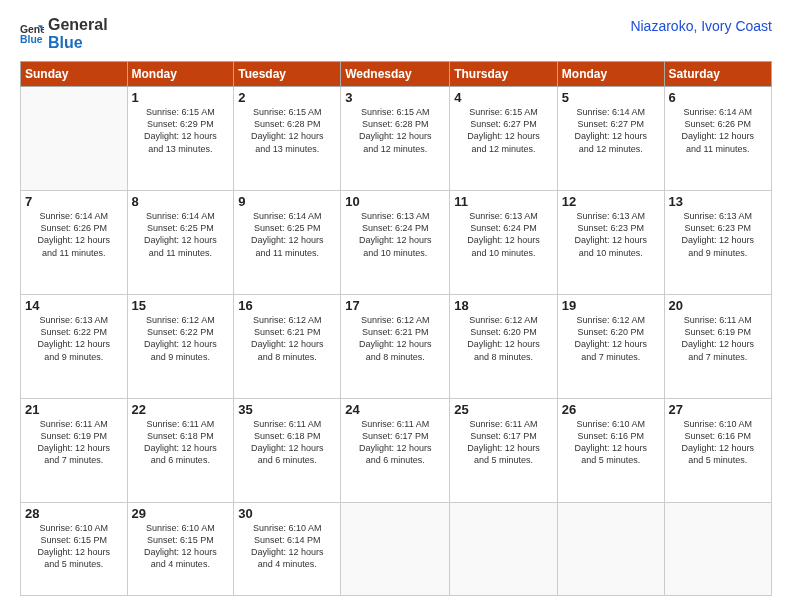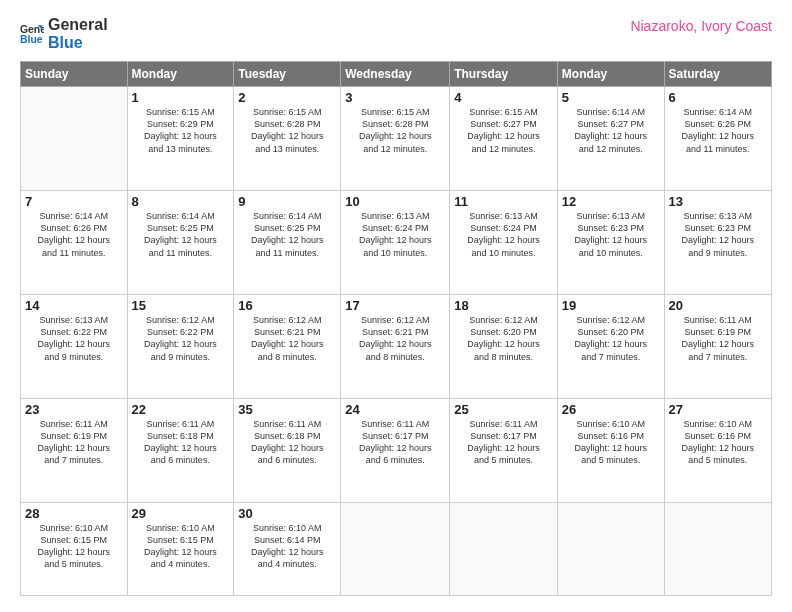--- a/index.html
+++ b/index.html
@@ -33,30 +33,30 @@
       height: 24px;
     }
     .title-section { text-align: right; }
     .month-title {
       font-size: 32px;
       font-weight: bold;
       color: #333;
     }
     .subtitle {
       font-size: 14px;
-      color: #ec4899;
+      color: #1d4ed8;
       margin-top: 2px;
     }
     .calendar-table {
       width: 100%;
       border-collapse: collapse;
       flex: 1;
     }
     .calendar-table th {
-      background: #737373;
+      background: #c2410c;
       color: #fff;
       font-size: 12px;
       font-weight: bold;
       padding: 5px 4px;
       text-align: left;
       border: 1px solid #aaa;
     }
     .calendar-table td {
       vertical-align: top;
       border: 1px solid #ccc;
@@ -198,21 +198,21 @@
             <span class="cell-day">19</span>
             <div class="cell-info">Sunrise: 6:12 AM<br>Sunset: 6:20 PM<br>Daylight: 12 hours<br>and 7 minutes.</div>
           </td>
           <td>
             <span class="cell-day">20</span>
             <div class="cell-info">Sunrise: 6:11 AM<br>Sunset: 6:19 PM<br>Daylight: 12 hours<br>and 7 minutes.</div>
           </td>
         </tr>
         <tr>
           <td>
-            <span class="cell-day">23</span>
+            <span class="cell-day">21</span>
             <div class="cell-info">Sunrise: 6:11 AM<br>Sunset: 6:19 PM<br>Daylight: 12 hours<br>and 7 minutes.</div>
           </td>
           <td>
             <span class="cell-day">22</span>
             <div class="cell-info">Sunrise: 6:11 AM<br>Sunset: 6:18 PM<br>Daylight: 12 hours<br>and 6 minutes.</div>
           </td>
           <td>
             <span class="cell-day">35</span>
             <div class="cell-info">Sunrise: 6:11 AM<br>Sunset: 6:18 PM<br>Daylight: 12 hours<br>and 6 minutes.</div>
           </td>

